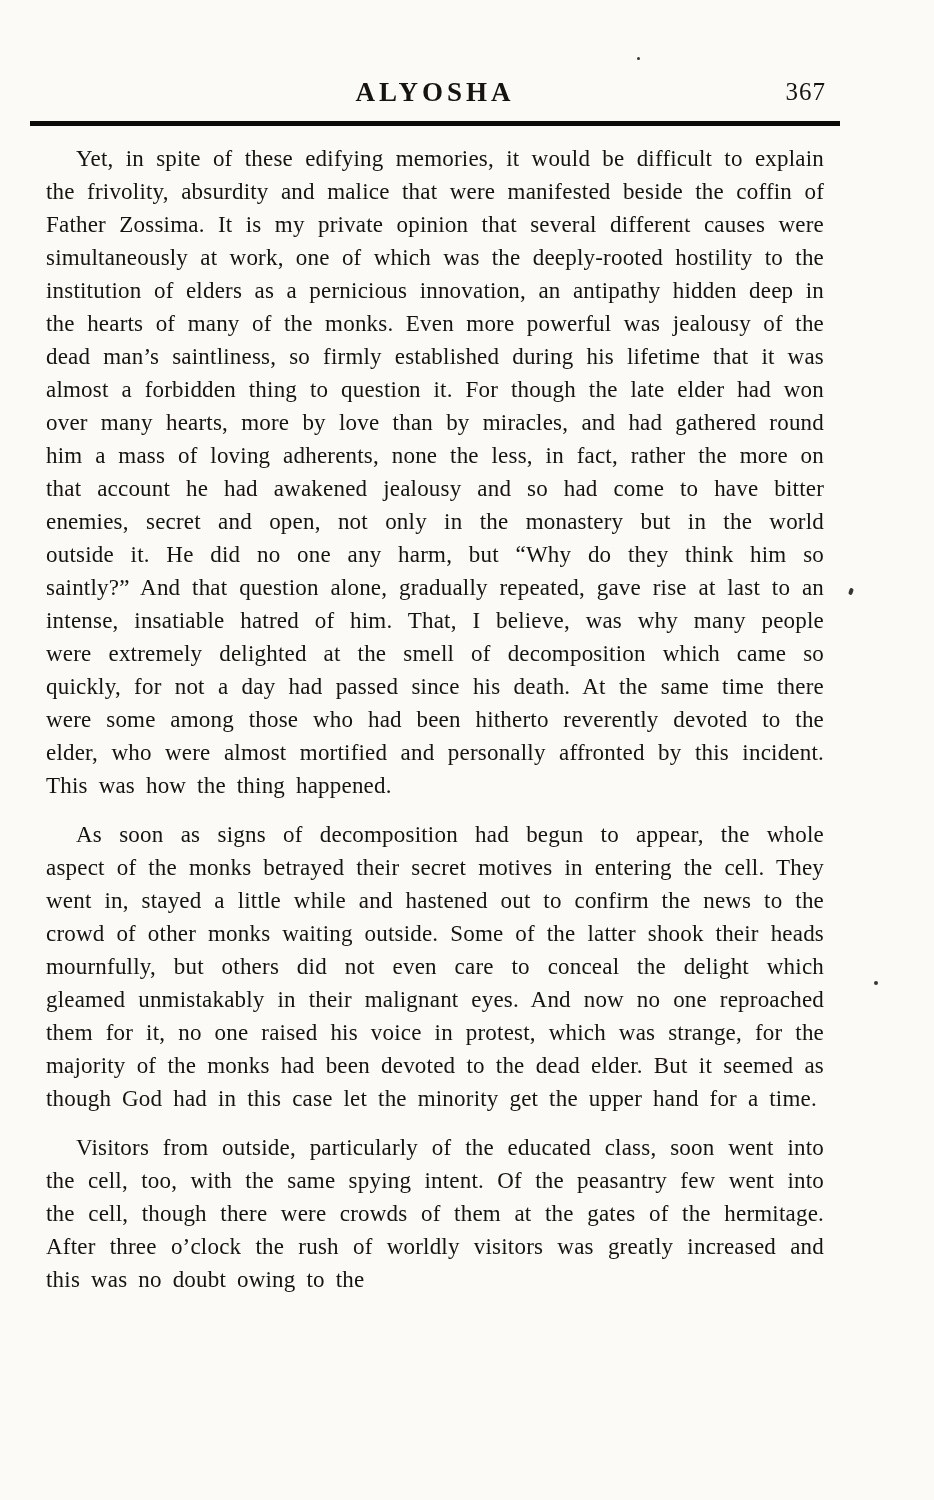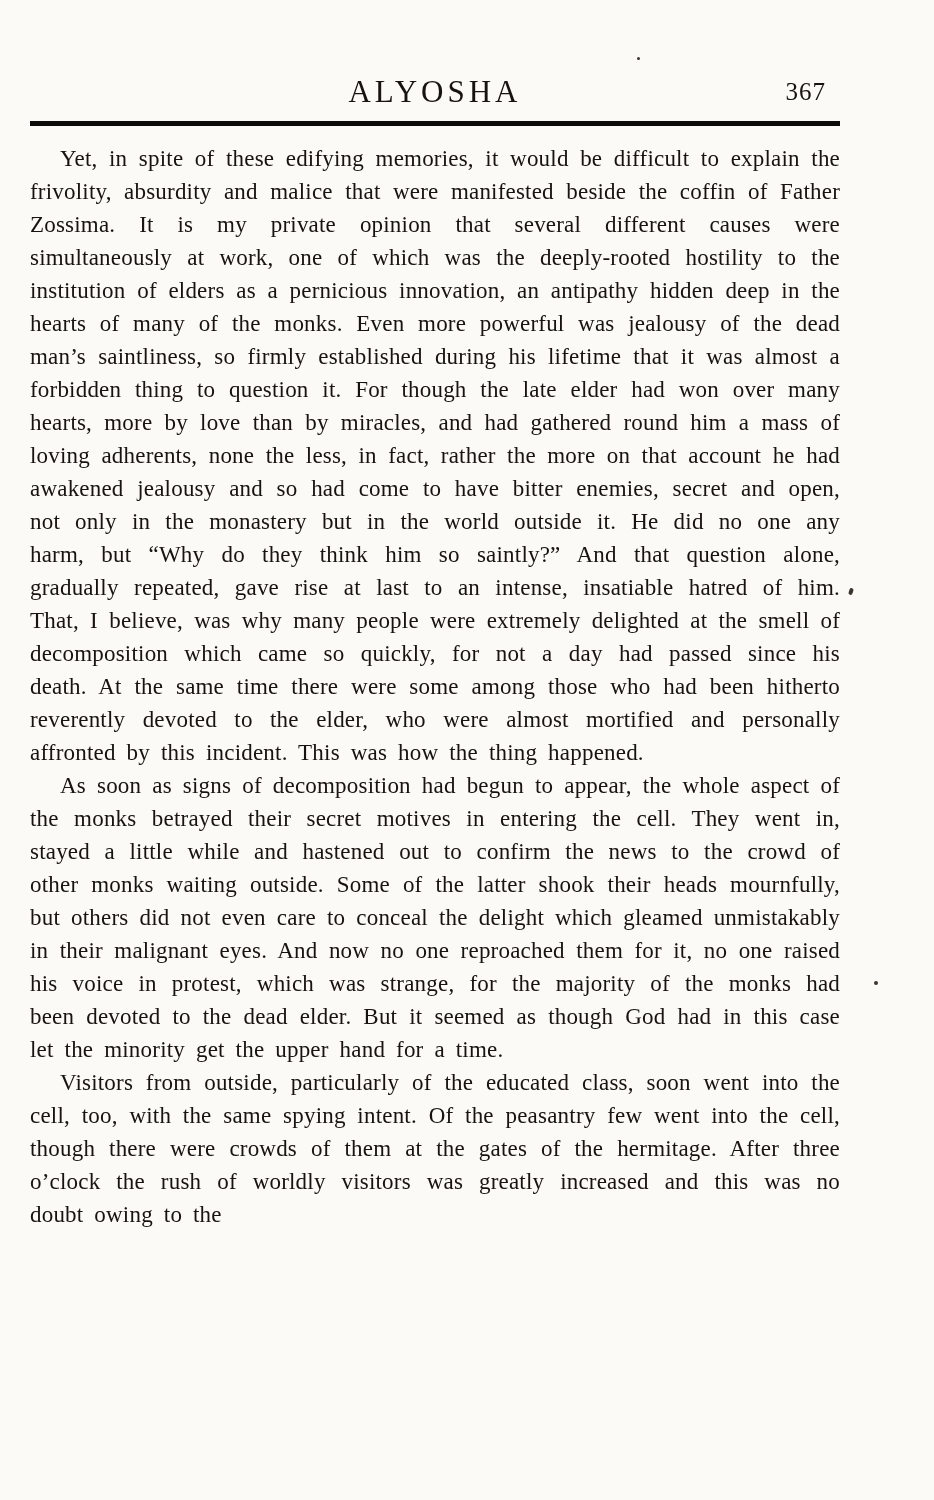--- a/index.html
+++ b/index.html
@@ -21,42 +21,42 @@
     width: 934px;
     height: 1500px;
     padding: 72px 94px 0 30px;
   }
   .header-row {
     position: relative;
     height: 40px;
   }
   .chapter-title {
     text-align: center;
-    font-size: 31px;
-    font-weight: normal;
+    font-size: 27px;
+    font-weight: bold;
     letter-spacing: 4px;
     line-height: 40px;
   }
   .page-number {
     position: absolute;
     right: 14px;
     top: 0;
     font-size: 25px;
     font-weight: normal;
     line-height: 40px;
     letter-spacing: 1px;
   }
   .header-rule {
     height: 5px;
     background: #0d0b09;
     margin-top: 9px;
     margin-bottom: 16px;
   }
   .body-text p {
-    margin: 0;
+    margin: 16px;
     font-size: 23px;
     line-height: 33px;
     text-align: justify;
     text-align-last: left;
     text-indent: 30px;
     word-spacing: 5px;
     letter-spacing: 0.2px;
   }
   
   .speck {

